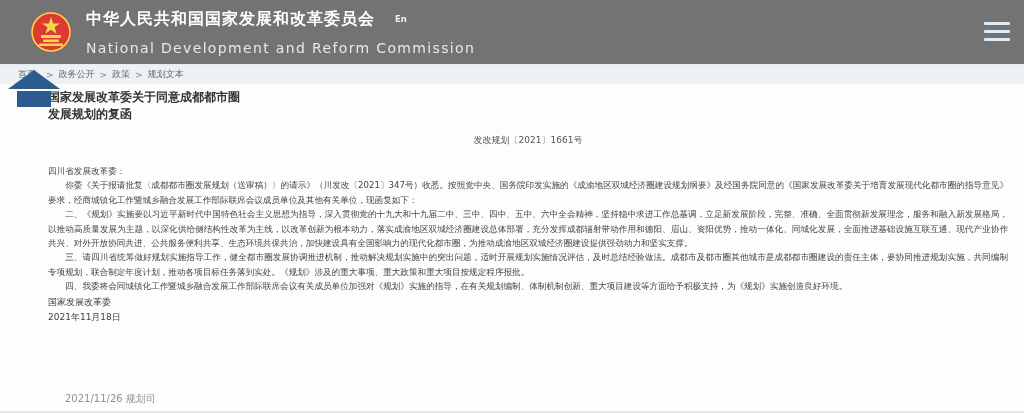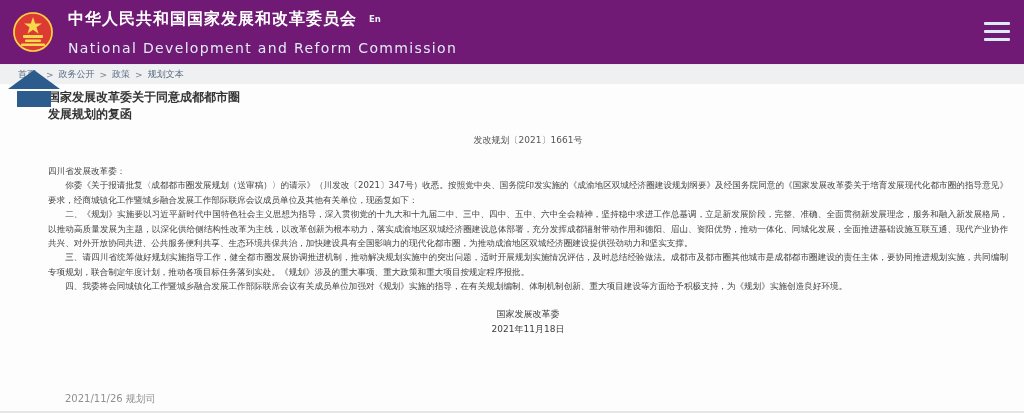--- a/index.html
+++ b/index.html
@@ -7,41 +7,41 @@
   body {
     font-family: "DejaVu Sans", "Liberation Sans", sans-serif;
     background: #fdfdfd;
     position: relative;
     overflow: hidden;
   }
 
   
   .site-header {
     height: 64px;
-    background: #701a75;
+    background: #737373;
     display: flex;
     align-items: center;
     position: relative;
-    padding-left: 12px;
+    padding-left: 30px;
   }
   .emblem { width: 42px; height: 42px; flex: 0 0 42px; }
   .header-titles { margin-left: 14px; color: #fff; }
   .title-row { display: flex; align-items: center; }
   .title-cn {
     font-size: 16px;
     font-weight: bold;
     letter-spacing: 1px;
     color: #ffffff;
     white-space: nowrap;
   }
   .lang-link {
     font-size: 8.5px;
     font-weight: bold;
     color: #e9f1f8;
-    margin-left: 12px;
+    margin-left: 20px;
     cursor: pointer;
   }
   .title-en {
     font-size: 14px;
     letter-spacing: 1.35px;
     color: #e2ebf4;
     margin-top: 10px;
     white-space: nowrap;
   }
   .menu-btn {
@@ -102,22 +102,22 @@
   }
   .doc-body {
     margin-top: 17px;
     font-size: 8.6px;
     line-height: 14.4px;
     color: #454545;
     text-align: justify;
   }
   .doc-body p.para { text-indent: 2em; }
   .signature {
-    text-align: center;
-    margin-top: 13px;
+    text-align: left;
+    margin-top: 1px;
     font-size: 9px;
     line-height: 15.5px;
     color: #3d3d3d;
   }
 
   
   .page-footer {
     position: absolute;
     left: 65px;
     bottom: 7px;

